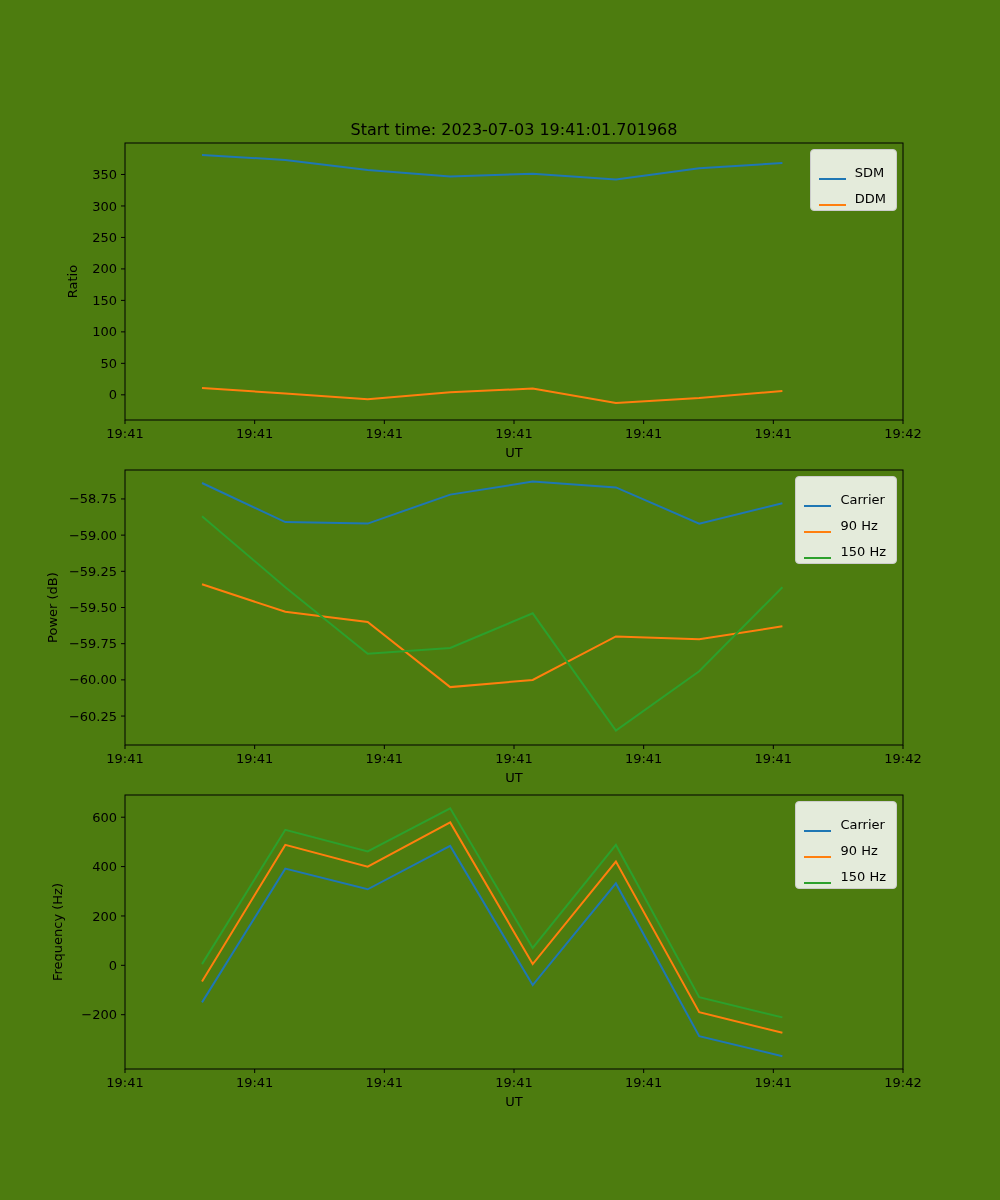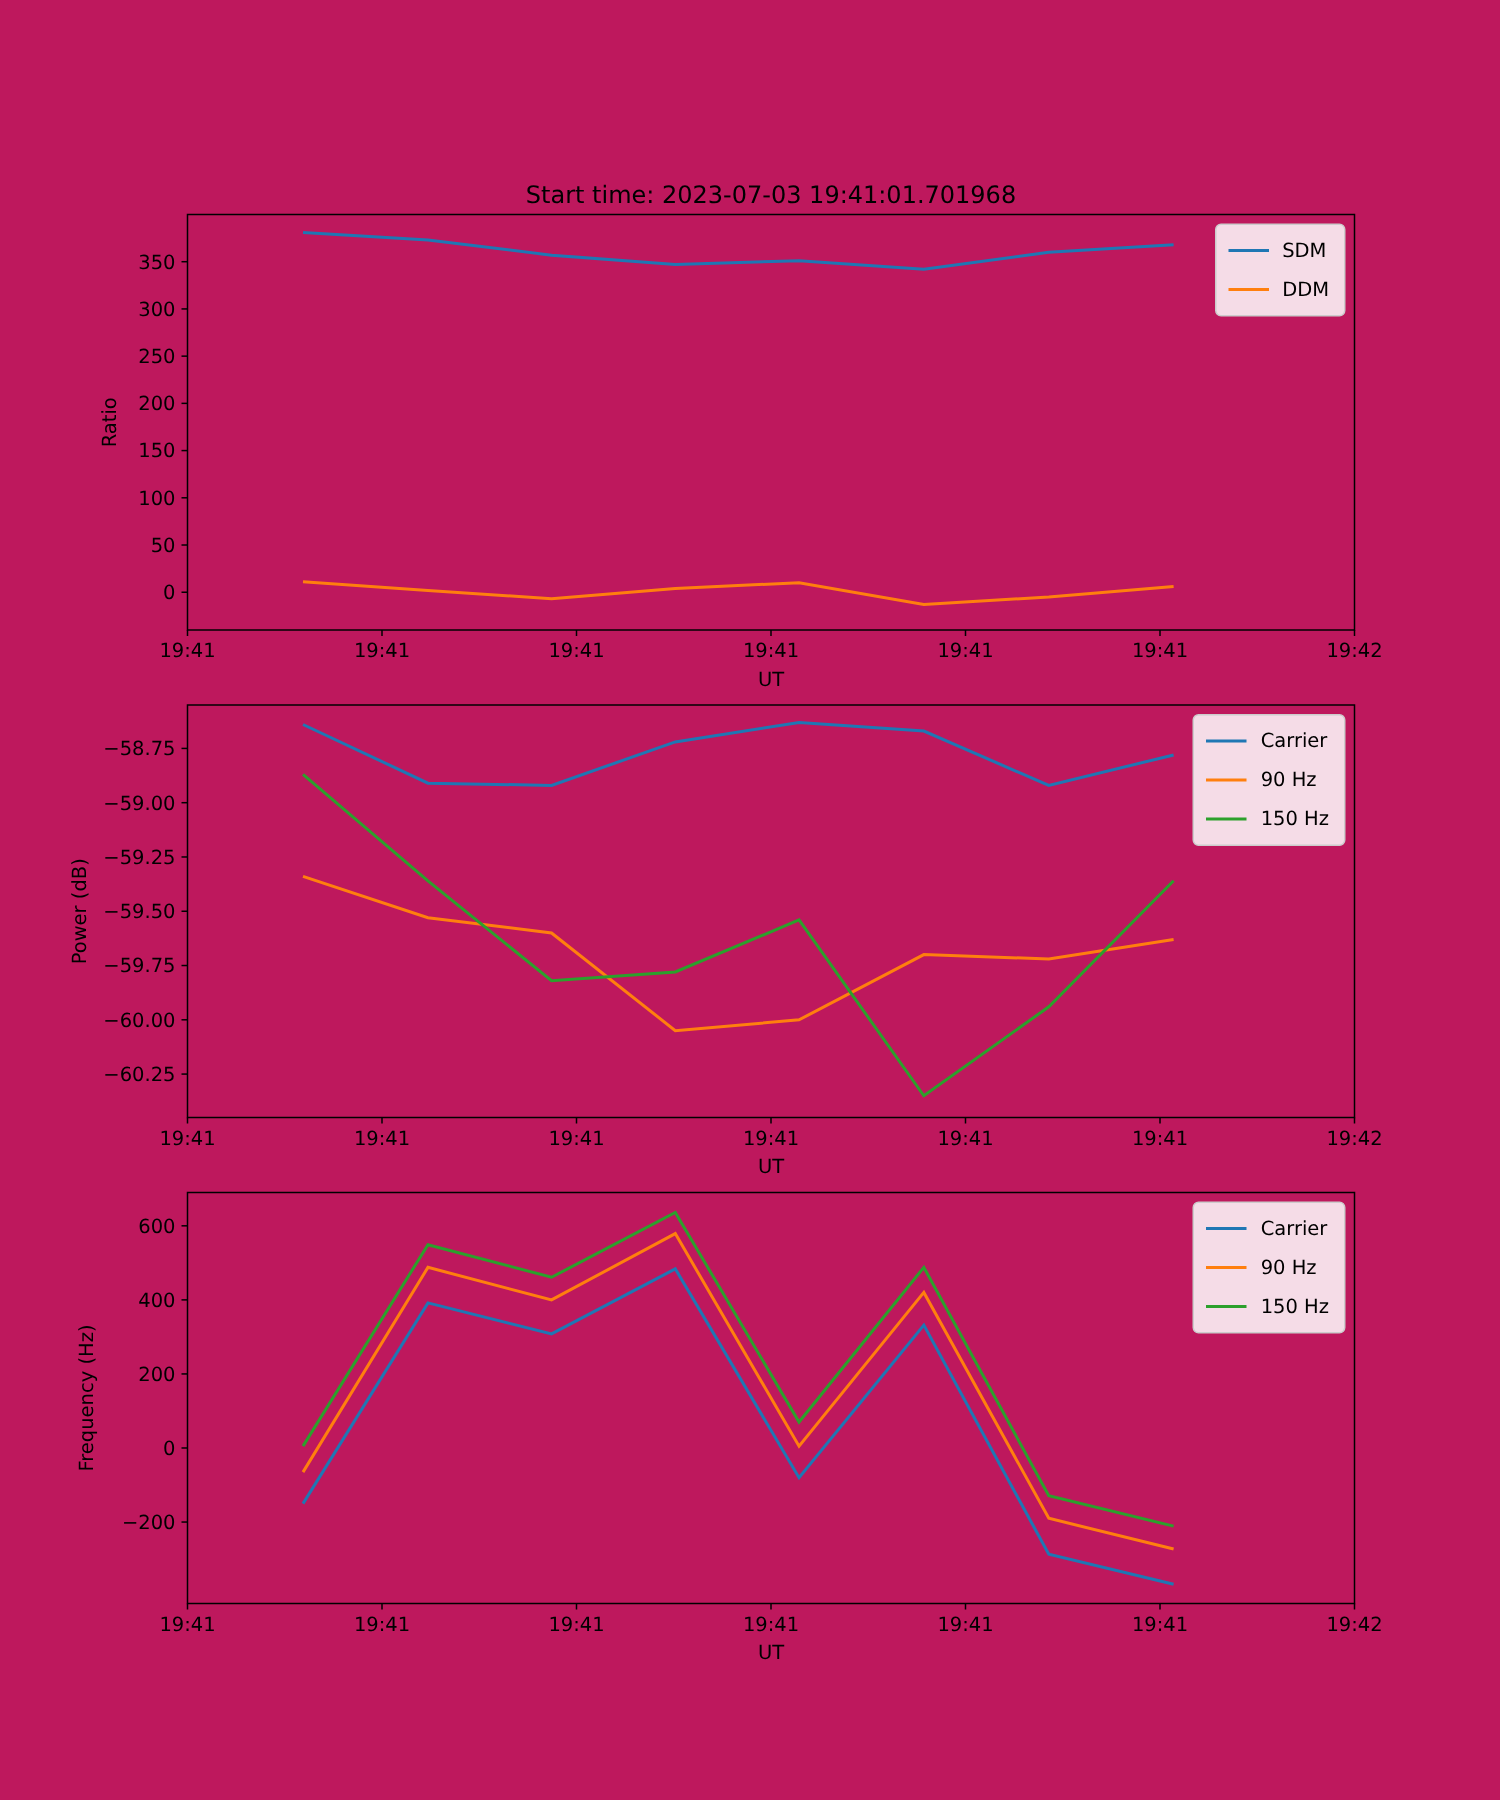--- a/index.html
+++ b/index.html
@@ -1,19 +1,19 @@
 <!DOCTYPE html>
 <html><head>
 <meta charset="utf-8">
 <style>
   html,body{margin:0;padding:0;background:#ffffff;}
   #figure{
     position:relative;
     width:1000px;height:1200px;
-    background:#be185d;
+    background:#4d7c0f;
     font-family:"DejaVu Sans", sans-serif;
     overflow:hidden;
   }
   .fig-title{
     position:absolute;
     left:0; top:120px; width:1028px;
     text-align:center;
     font-size:16px;
     color:#000000;
     white-space:nowrap;
@@ -21,21 +21,21 @@
   #charts{position:absolute;left:0;top:0;}
   .legend{
     position:absolute;
     background:rgba(255,255,255,0.85);
     border:1px solid #cccccc;
     border-radius:4px;
     padding:4px 10px 4px 8px;
     z-index:5;
   }
   .legend-entry{
-    display:flex;align-items:center;
+    display:flex;align-items:flex-end;
     height:26px;
   }
   .legend-swatch{
     width:27px;height:0;
     border-top-width:2.5px;border-top-style:solid;
     margin-right:9px;
     flex:0 0 auto;
   }
   .legend-label{
     font-size:13px;color:#000000;white-space:nowrap;

